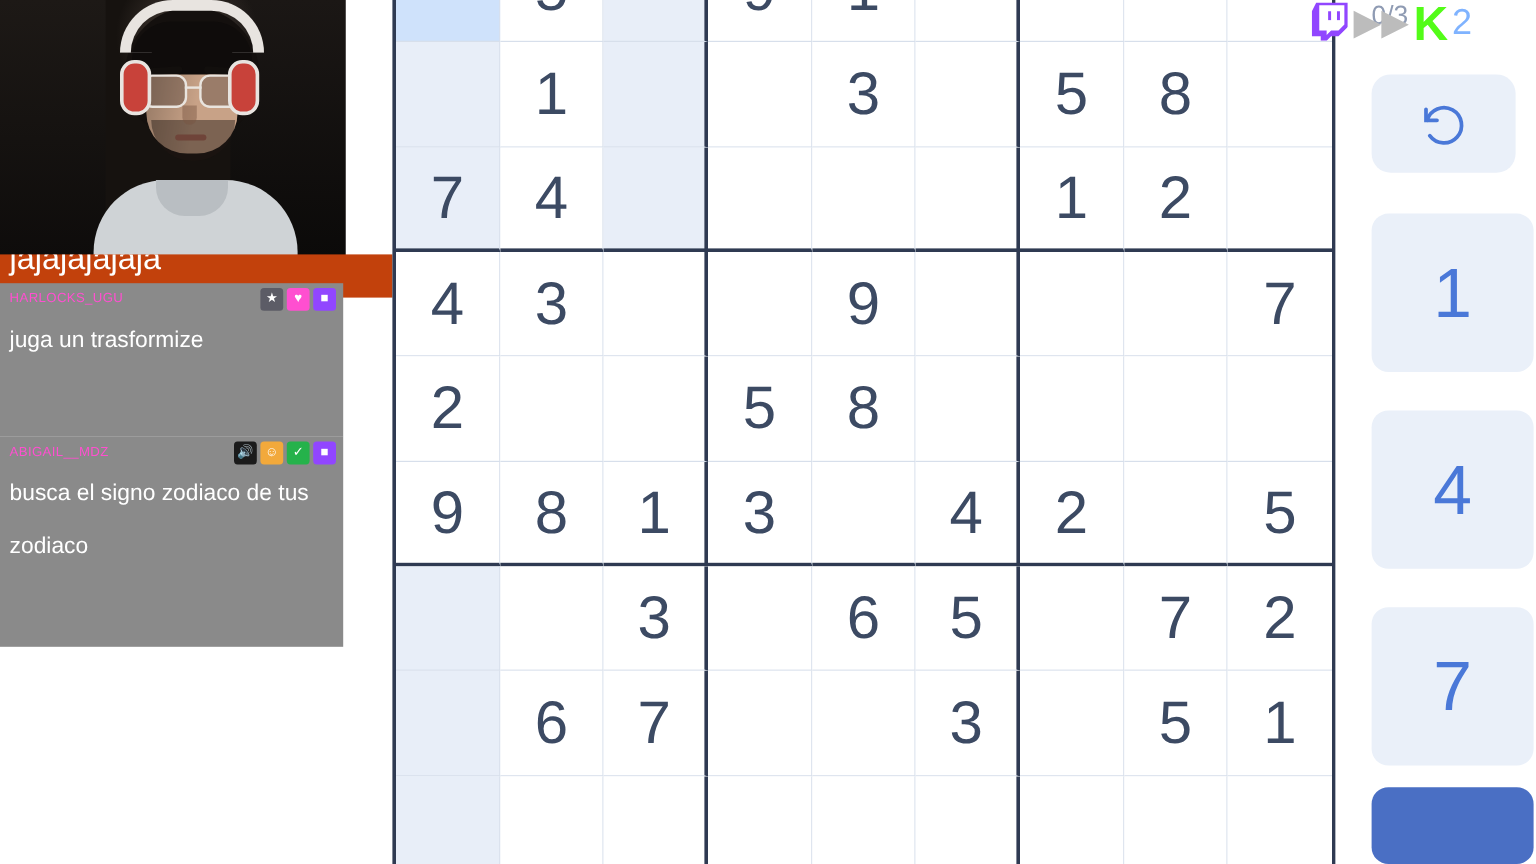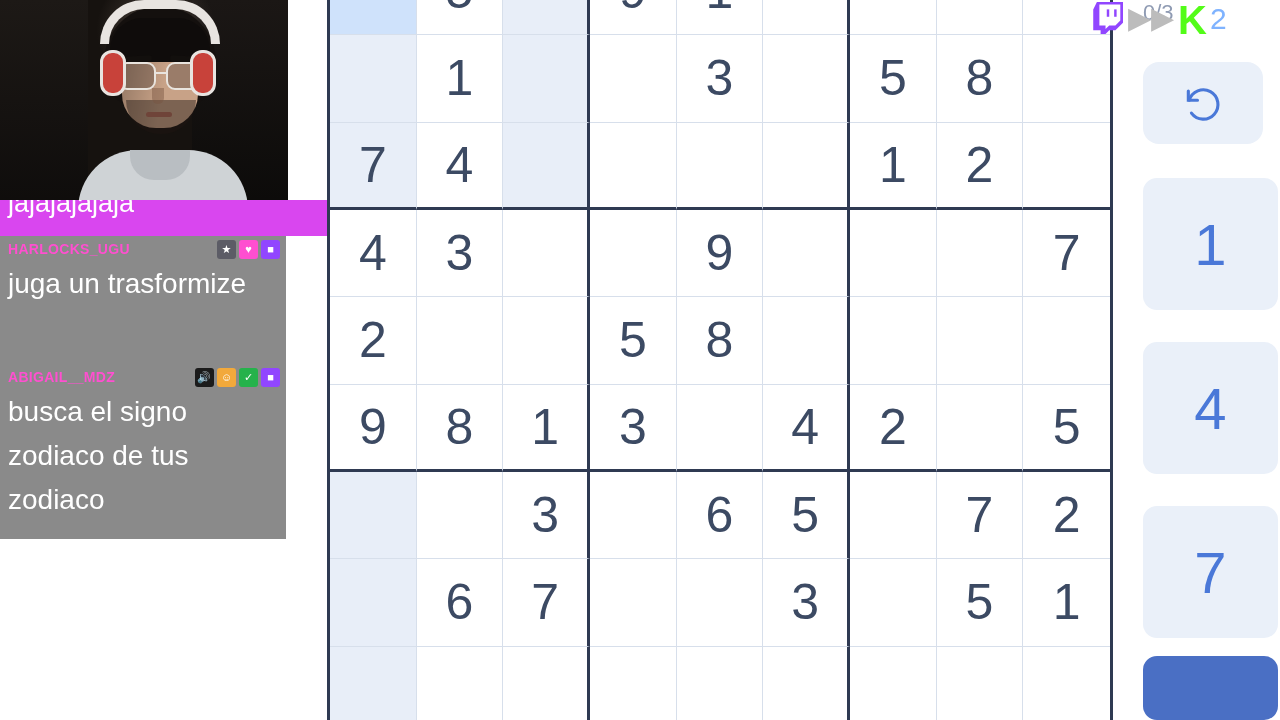--- a/index.html
+++ b/index.html
@@ -118,56 +118,56 @@
 
   
   #chat {
     position: absolute;
     left: 0;
     top: 200px;
     width: 286px;
     height: 340px;
   }
   .chat-partial {
-    position: absolute; left: 0; top: 0; width: 332px; height: 36px;
-    background: #d946ef; color: #ffffff; overflow: hidden;
+    position: absolute; left: 0; top: 12px; width: 332px; height: 36px;
+    background: #c2410c; color: #ffffff; overflow: hidden;
   }
   .chat-partial .ptext {
     position: absolute; left: 8px; top: -12px;
     font-size: 27px; font-weight: 400; color: #ffffff; white-space: nowrap;
   }
   .chat-msg {
     position: absolute; left: 0; width: 286px;
     background: #8a8a8a;
     color: #ffffff;
   }
   .chat-msg.m1 { top: 36px; height: 128px; }
   .chat-msg.m2 { top: 164px; height: 175px; }
   .chat-head {
     display: flex; align-items: center; height: 26px; padding: 0 6px 0 8px;
     box-sizing: border-box;
   }
   .chat-user {
-    font-size: 14px; font-weight: 700; color: #ff4fd0; letter-spacing: .3px;
+    font-size: 11px; font-weight: 400; color: #ff4fd0; letter-spacing: .3px;
   }
   .chat-badges { display: flex; align-items: center; gap: 3px; margin-left: auto; }
   .badge {
     width: 19px; height: 19px; border-radius: 3px;
     display: inline-flex; align-items: center; justify-content: center;
     font-size: 11px; line-height: 1; color: #fff;
   }
   .badge.grey { background: #5c5c66; }
   .badge.pink { background: #ff4fd0; }
   .badge.twitch { background: #9146ff; }
   .badge.speaker { background: #1b1b1b; }
   .badge.smile { background: #f2a93b; }
   .badge.green { background: #25b24b; }
   .chat-text {
     padding: 0 8px;
-    font-size: 28px;
+    font-size: 19px;
     line-height: 44px;
     color: #ffffff;
     word-break: break-word;
   }
 
   
   #board {
     position: absolute;
     left: 327px;
     top: -52px;

